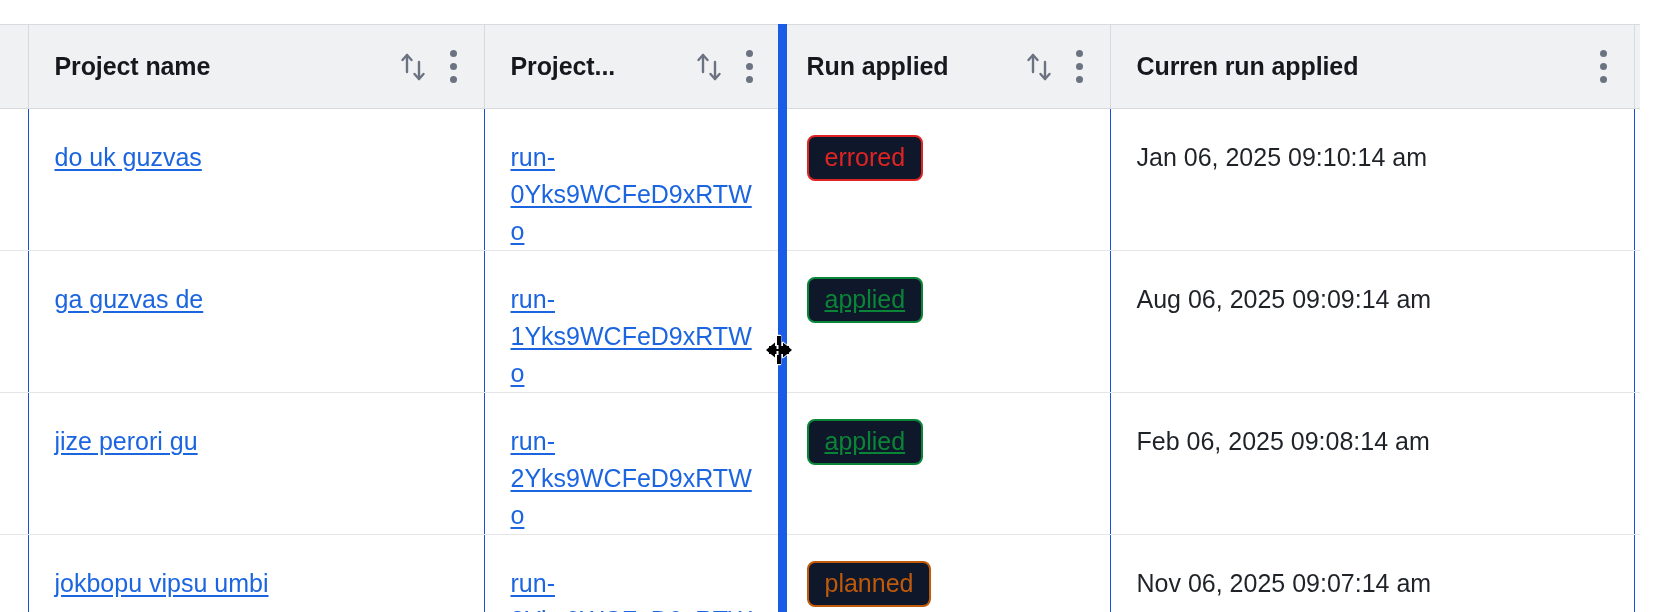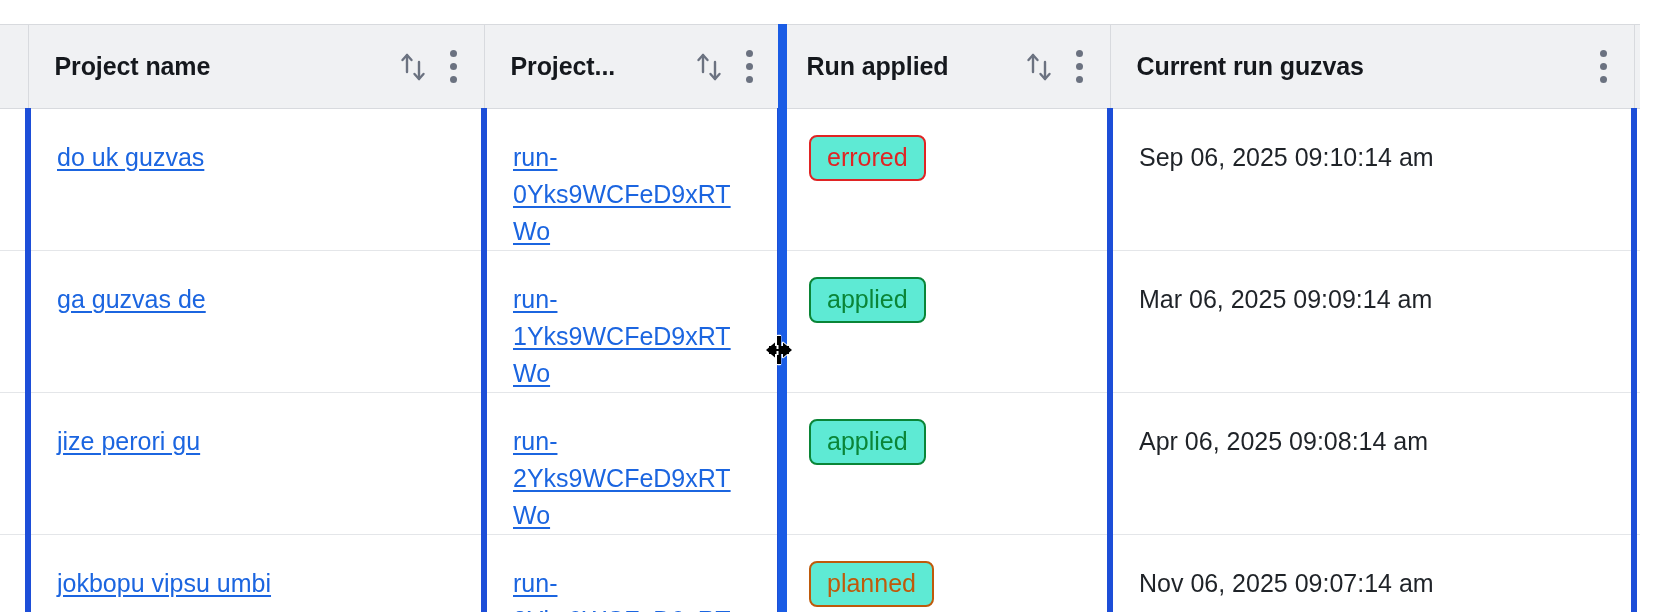--- a/index.html
+++ b/index.html
@@ -107,21 +107,21 @@
     width: 7px;
     height: 7px;
     border-radius: 50%;
     background: #6b7280;
   }
 
   
   tbody td {
     background: #ffffff;
     border-bottom: 1px solid #e4e6e9;
-    border-right: 6px solid #1d4ed8;
+    border-right: 1px solid #1d4ed8;
     padding: 0;
     vertical-align: top;
     box-sizing: border-box;
     height: 128px;
   }
   tbody tr.short-row td { height: 102px; }
 
   .cell {
     padding: 30px 26px 0 26px;
     box-sizing: border-box;
@@ -142,25 +142,25 @@
   }
   .cell.runid a { display: inline; }
 
   .badge {
     display: inline-block;
     border: 2px solid currentColor;
     border-radius: 8px;
     padding: 5px 16px 7px 16px;
     font-size: 25px;
     line-height: 30px;
-    background: #5eead4;
+    background: #0f172a;
     white-space: nowrap;
   }
   .badge.errored { color: #e02424; }
-  .badge.applied { color: #0a8537; }
+  .badge.applied { color: #0a8537; text-decoration: underline; }
   .badge.planned { color: #bf5a0b; }
 
   .cell.status { padding-top: 26px; }
 
   
   .resize-bar {
     position: absolute;
     left: 778px;
     top: 24px;
     width: 9px;
@@ -263,21 +263,21 @@
             <span class="kebab-icon">
               <i></i>
                 <i></i>
                 <i></i>
             </span>
           </div>
         </th>
 
         <th>
           <div class="th-inner">
-            <span class="th-label">Current run guzvas</span>
+            <span class="th-label">Curren run applied</span>
             <span class="th-spacer"></span>
             <span class="kebab-icon">
               <i></i>
                 <i></i>
                 <i></i>
             </span>
           </div>
         </th>
 
         <th>
@@ -302,21 +302,21 @@
           <div class="cell runid">
             <a class="cell-link">run-0Yks9WCFeD9xRTWo</a>
           </div>
         </td>
         <td>
           <div class="cell status">
             <span class="badge errored">errored</span>
           </div>
         </td>
         <td>
-          <div class="cell nowrap">Sep 06, 2025 09:10:14 am</div>
+          <div class="cell nowrap">Jan 06, 2025 09:10:14 am</div>
         </td>
         <td>
           <div class="cell nowrap">e</div>
         </td>
       </tr>
 
       <tr>
         <td></td>
         <td>
           <div class="cell">
@@ -327,21 +327,21 @@
           <div class="cell runid">
             <a class="cell-link">run-1Yks9WCFeD9xRTWo</a>
           </div>
         </td>
         <td>
           <div class="cell status">
             <span class="badge applied">applied</span>
           </div>
         </td>
         <td>
-          <div class="cell nowrap">Mar 06, 2025 09:09:14 am</div>
+          <div class="cell nowrap">Aug 06, 2025 09:09:14 am</div>
         </td>
         <td>
           <div class="cell nowrap">e</div>
         </td>
       </tr>
 
       <tr>
         <td></td>
         <td>
           <div class="cell">
@@ -352,21 +352,21 @@
           <div class="cell runid">
             <a class="cell-link">run-2Yks9WCFeD9xRTWo</a>
           </div>
         </td>
         <td>
           <div class="cell status">
             <span class="badge applied">applied</span>
           </div>
         </td>
         <td>
-          <div class="cell nowrap">Apr 06, 2025 09:08:14 am</div>
+          <div class="cell nowrap">Feb 06, 2025 09:08:14 am</div>
         </td>
         <td>
           <div class="cell nowrap">e</div>
         </td>
       </tr>
 
       <tr class="short-row">
         <td></td>
         <td>
           <div class="cell">

